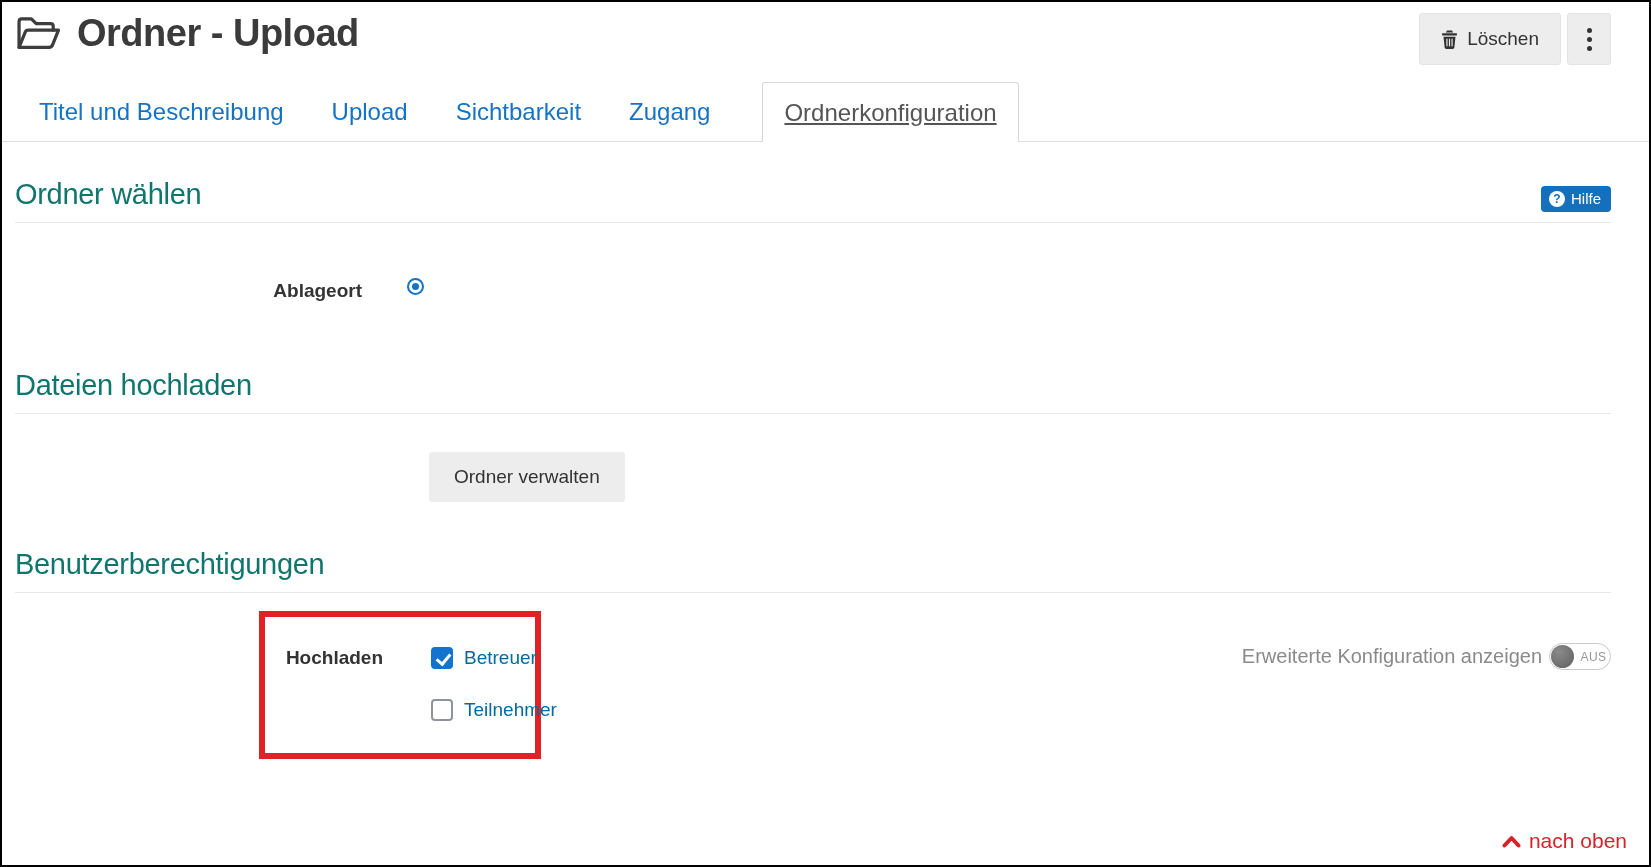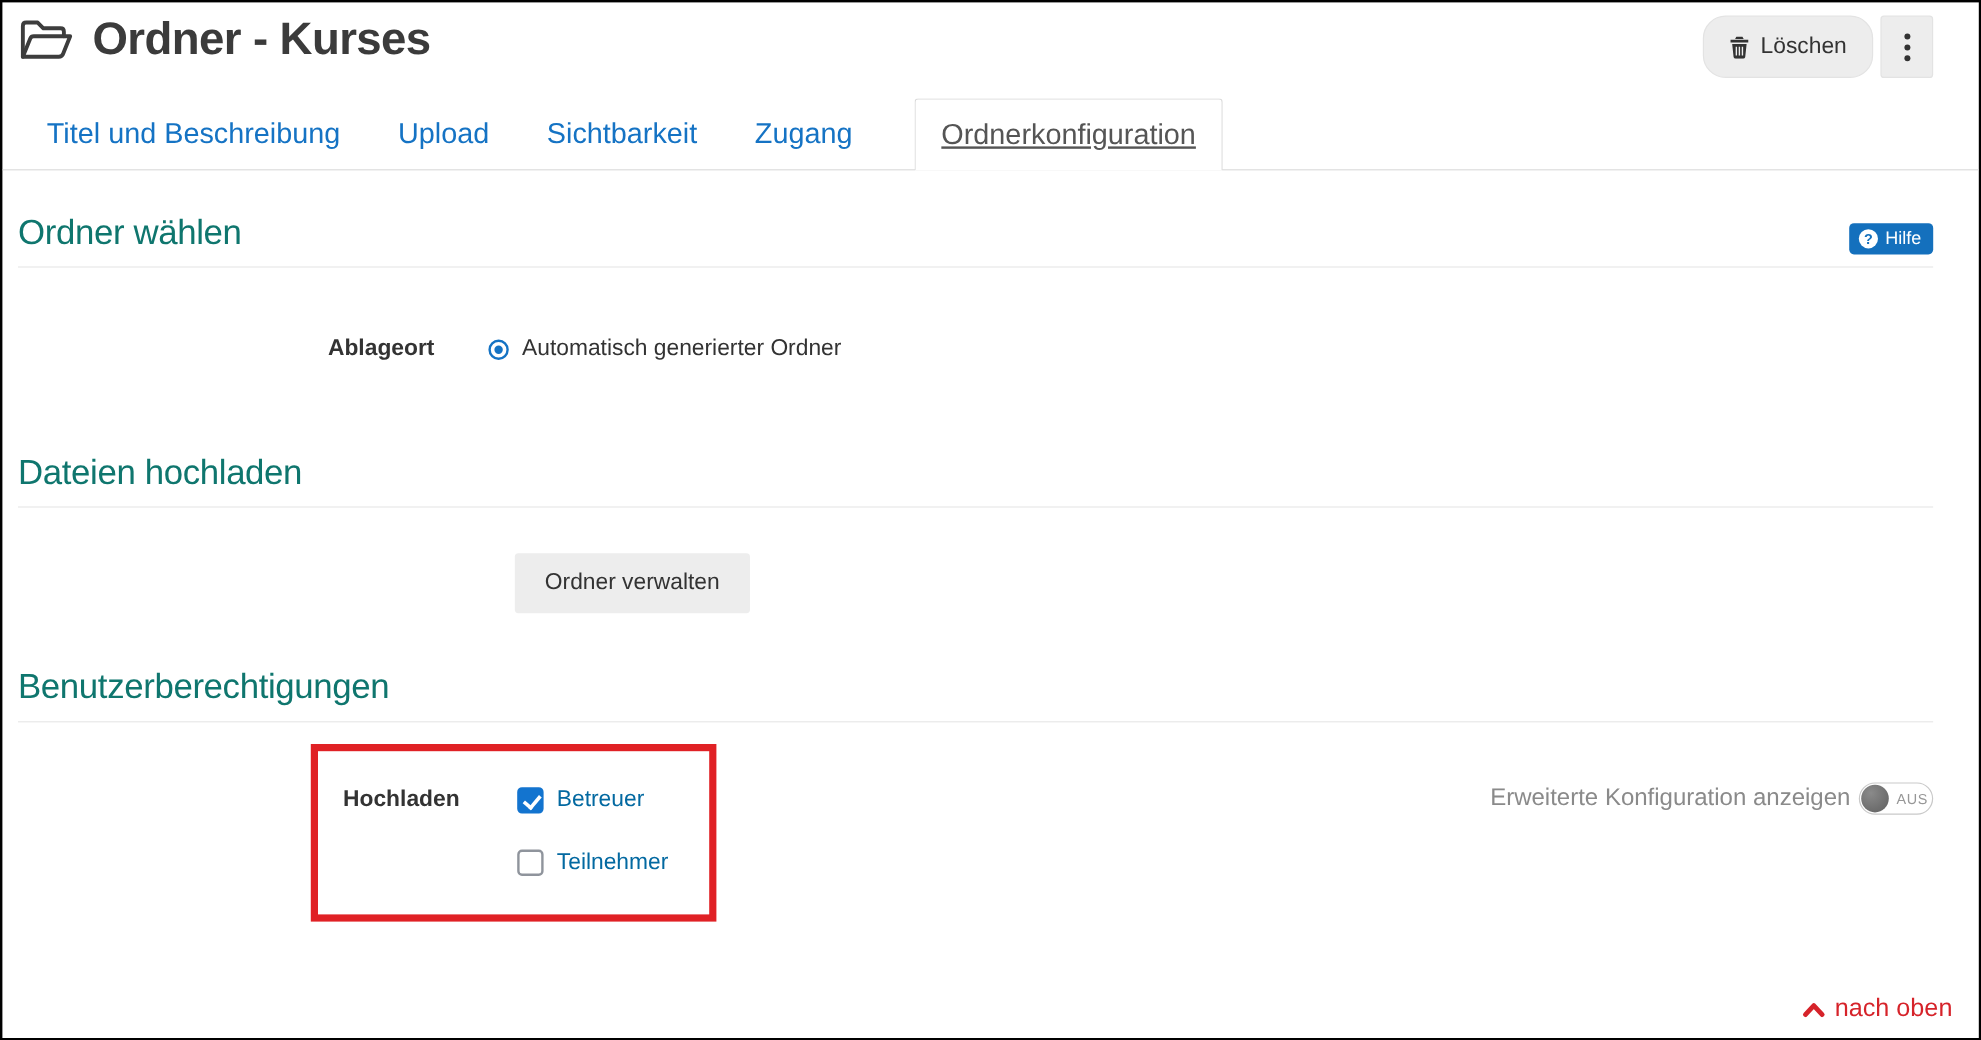--- a/index.html
+++ b/index.html
@@ -23,21 +23,21 @@
   h1.page-title {
     font-size: 38px; font-weight: 700; color: #3b3b3b; letter-spacing: -0.5px;
   }
   .header-actions { display: flex; gap: 6px; margin-top: 1px; }
   .btn {
     display: inline-flex; align-items: center; justify-content: center; gap: 9px;
     background: #ededed; border: 1px solid #e3e3e3; border-radius: 3px;
     font-size: 19px; color: #333; cursor: pointer;
     font-family: "Liberation Sans", sans-serif;
   }
-  .btn-delete { padding: 12px 21px; height: 52px; border-radius: 19px; }
+  .btn-delete { padding: 12px 21px; height: 52px; }
   .btn-kebab { width: 44px; height: 52px; flex-direction: column; gap: 4px; }
   .kebab-dot { width: 5px; height: 5px; border-radius: 50%; background: #333; }
 
   
   .tabbar {
     display: flex; align-items: stretch;
     margin-top: 17px; padding-left: 13px;
     border-bottom: 1px solid #dcdcdc;
     height: 60px;
   }
@@ -103,21 +103,21 @@
 
   .button-row { margin-top: 38px; padding-left: 427px; }
   .btn-manage { padding: 12px 25px; font-size: 19px; height: 50px; border: none; background: #ededed; }
 
   
   .perm-row {
     display: flex; justify-content: space-between; align-items: flex-start;
     margin: 18px 38px 0 13px;
   }
   .red-box {
-    width: 338px; margin-left: 244px;
+    width: 282px; margin-left: 244px;
     border: 6px solid #e02125;
     padding: 28px 0 30px 6px;
     display: flex;
   }
   .red-box .form-label { flex: 0 0 112px; }
   .checkbox-group { margin-left: 48px; }
   .check-item { display: flex; align-items: center; gap: 11px; margin-bottom: 16px; cursor: pointer; }
   .check-item:last-child { margin-bottom: 0; margin-top: 26px; }
   .check-item .clabel { font-size: 19px; line-height: 26px; color: #0369a1; }
   .checkbox {
@@ -158,21 +158,21 @@
 </style>
 </head>
 <body>
 
 <div class="header-row">
   <div class="title-wrap">
     <svg width="46" height="38" viewBox="0 0 48 40">
       <path d="M3 34 V7 Q3 4 6 4 h10 l5 5 h15 q3 0 3 3 v4" fill="none" stroke="#3d3d3d" stroke-width="3.4" stroke-linejoin="round" stroke-linecap="round"></path>
       <path d="M3 34 l6.5-16 q0.8-2 3-2 h32 l-6 15 q-1 3-4 3 H3 z" fill="none" stroke="#3d3d3d" stroke-width="3.4" stroke-linejoin="round" stroke-linecap="round"></path>
     </svg>
-    <h1 class="page-title">Ordner - Kurses</h1>
+    <h1 class="page-title">Ordner - Upload</h1>
   </div>
   <div class="header-actions">
     <button class="btn btn-delete">
       <svg width="17" height="19" viewBox="0 0 16 18">
         <path d="M1 3 h14 v2.2 h-14 z M5.6 0.5 h4.8 l1 1.8 h-6.8 z" fill="#333"></path>
         <path d="M2.3 6.4 h11.4 l-1.1 10.2 a1.6 1.6 0 0 1 -1.6 1.4 h-6 a1.6 1.6 0 0 1 -1.6 -1.4 z" fill="#333"></path>
         <path d="M5.6 8.4 v7 M8 8.4 v7 M10.4 8.4 v7" stroke="#ededed" stroke-width="1.1" fill="none"></path>
       </svg>
       <span>Löschen</span>
     </button>
@@ -198,21 +198,20 @@
     <span class="help-q">?</span>
     <span>Hilfe</span>
   </span>
 </div>
 
 <div class="form-row ablageort">
   <div class="form-label">Ablageort</div>
   <div class="radio-group">
     <div class="radio-item">
       <span class="radio selected"></span>
-      <span class="rlabel">Automatisch generierter Ordner</span>
     </div>
   </div>
 </div>
 
 <div class="section-head sh-2">
   <h2>Dateien hochladen</h2>
 </div>
 
 <div class="button-row">
   <button class="btn btn-manage">Ordner verwalten</button>

